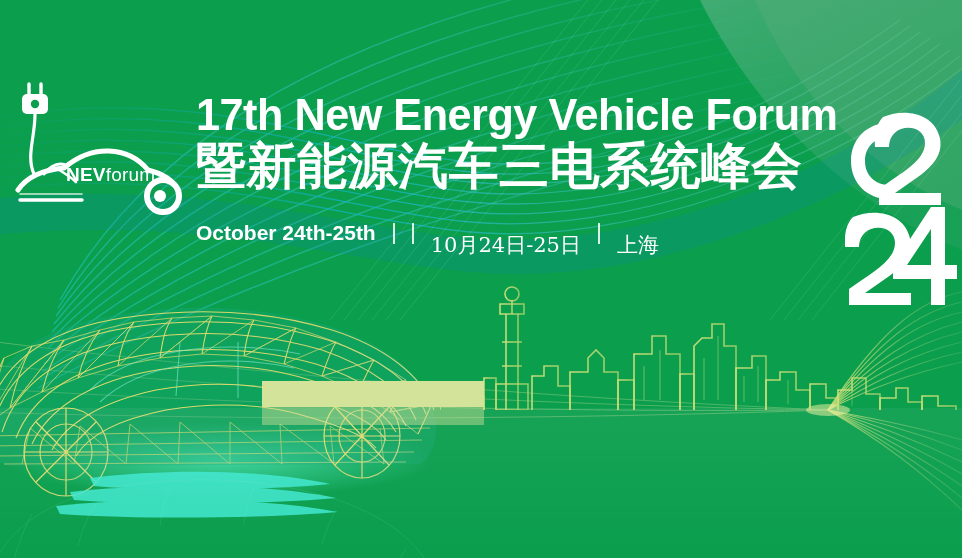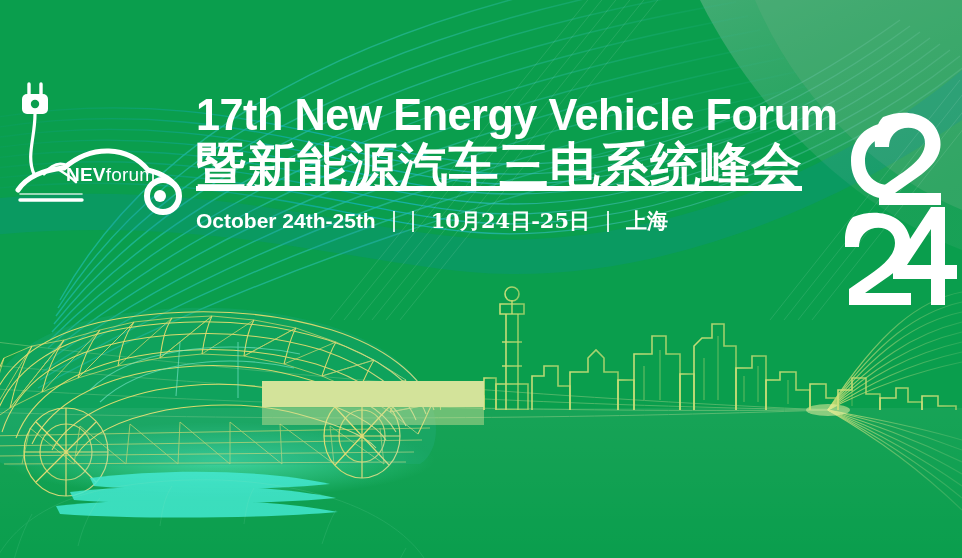--- a/index.html
+++ b/index.html
@@ -68,37 +68,38 @@
 
   .title-cn {
     font-family:"DejaVu Sans","Liberation Sans", sans-serif;
     font-weight:700;
     font-size:51px;
     line-height:57px;
     letter-spacing:1.5px;
     color:#ffffff;
     white-space:nowrap;
   }
-  .title-cn.l2 { letter-spacing:.5px; font-size:50px;text-decoration:underline; }
+  .title-cn.l2 { letter-spacing:.5px; font-size:50px; }
 
   .dateline {
     margin-top:12px;
     font-family:"Liberation Sans Narrow","Liberation Sans", sans-serif;
     font-weight:800;
     font-size:21px;
     color:#ffffff;
     white-space:nowrap;
     display:flex;
     align-items:center;
     gap:17px;
   }
   .dateline .cn {
     font-family:"DejaVu Serif","Liberation Serif", serif;
-    font-weight:700;
+    font-weight:400;
     font-size:21px;
+    margin-top:24px;
   }
   .sep {
     display:inline-block;
     width:2px; height:21px;
     background:rgba(255,255,255,.85);
   }
 
   
   .year {
     position:absolute; left:845px; top:105px;

